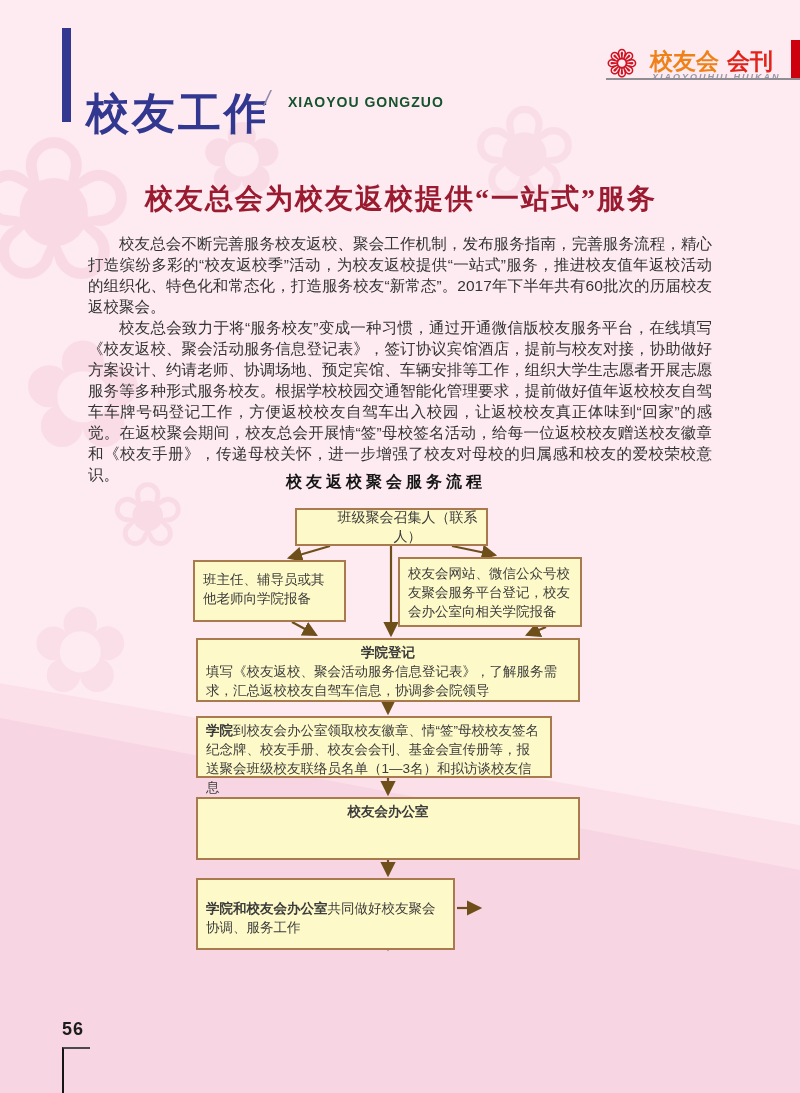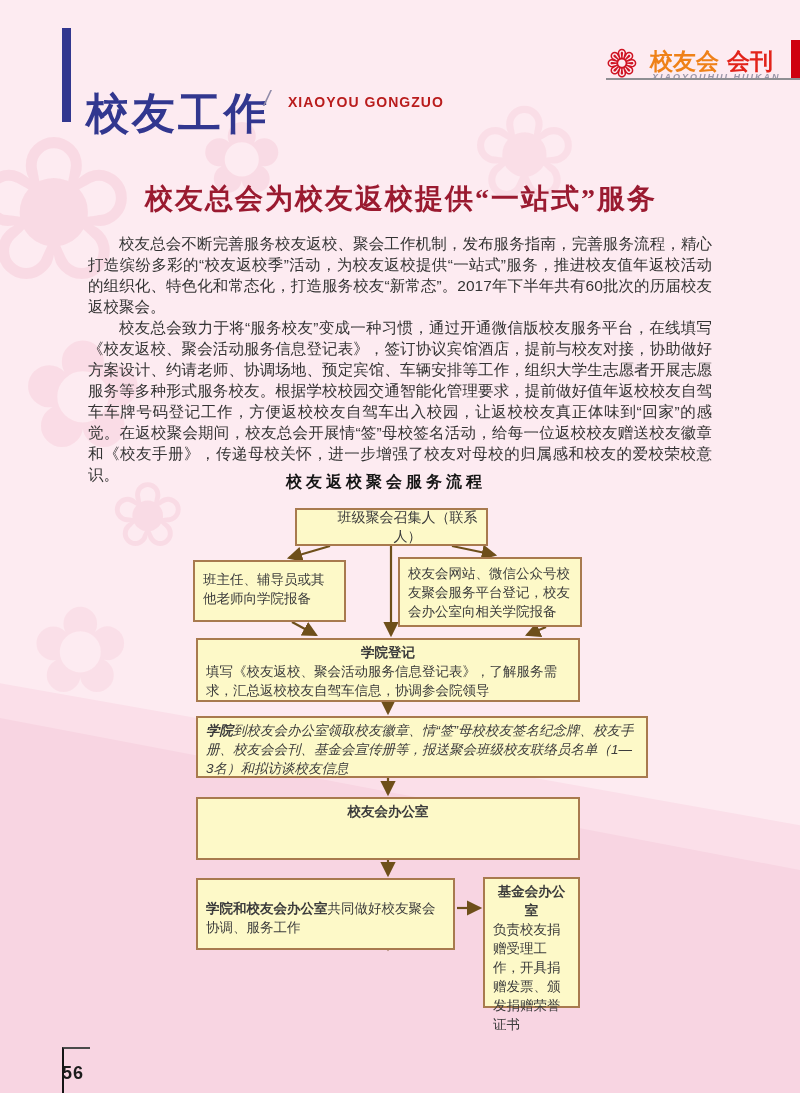--- a/index.html
+++ b/index.html
@@ -12,21 +12,21 @@
   
   .band1{left:0;top:0;width:800px;height:1093px;background:#fbdfe9;
     clip-path:polygon(0 62.5%,100% 75.5%,100% 100%,0 100%);}
   .band2{left:0;top:0;width:800px;height:1093px;background:#f8d5e2;
     clip-path:polygon(0 65.7%,100% 79.6%,100% 100%,0 100%);}
   .flower{color:#f3b9ca;pointer-events:none;line-height:1;}
   
   .side-bar{left:62px;top:28px;width:9px;height:94px;background:#32378f;}
   .section-title{left:86px;top:56px;font-size:43px;font-weight:bold;color:#32378f;letter-spacing:3px;margin-top:29px;}
   .section-slash{left:264px;top:86px;font-size:22px;color:#8f8aa8;font-style:italic;}
-  .section-sub{left:288px;top:94px;font-size:14px;font-weight:bold;color:#b91c1c;letter-spacing:1px;}
+  .section-sub{left:288px;top:94px;font-size:14px;font-weight:bold;color:#14532d;letter-spacing:1px;}
   .brand-logo{left:606px;top:42px;font-size:38px;color:#cf1322;}
   .brand-name{left:650px;top:46px;font-size:23px;font-weight:bold;white-space:nowrap;}
   .brand-name .p1{color:#ef8118;}
   .brand-name .p2{color:#e2231a;margin-left:8px;}
   .brand-sub{left:652px;top:72px;font-size:9px;font-weight:bold;font-style:italic;color:#9b97a9;letter-spacing:2px;}
   .head-line{left:606px;top:78px;width:194px;height:2px;background:#8f8f93;}
   .red-block{left:791px;top:40px;width:9px;height:38px;background:#cf000e;}
   
   .art-title{left:90px;top:180px;width:622px;text-align:center;
     font-family:"Liberation Serif","DejaVu Serif",serif;
@@ -42,28 +42,28 @@
   .fc-box{position:absolute;background:#fdf9c8;border:2px solid #a87a4e;
     color:#3c3c3c;font-size:13.5px;line-height:19px;padding:3px 8px;
     box-sizing:border-box;text-align:left;}
   .fc-box .bt{font-weight:bold;text-align:center;}
   .fc-box .lead{font-weight:bold;}
   .fc-center{display:flex;align-items:center;justify-content:center;text-align:center;padding-left:40px;}
   .b-convener{left:115px;top:40px;width:193px;height:38px;font-size:14px;}
   .b-teacher{left:13px;top:92px;width:153px;height:62px;padding-top:8px;}
   .b-platform{left:218px;top:89px;width:184px;height:70px;padding-top:5px;}
   .b-register{left:16px;top:170px;width:384px;height:64px;}
-  .b-pickup{left:16px;top:248px;width:452px;height:62px;font-style:italic;}
+  .b-pickup{left:16px;top:248px;width:356px;height:62px;}
   .b-office{left:16px;top:329px;width:384px;height:63px;}
   .b-joint{left:16px;top:410px;width:259px;height:72px;padding-top:19px;}
   .b-foundation{left:303px;top:409px;width:97px;height:131px;}
   .b-report{left:16px;top:484px;width:259px;height:58px;padding-top:8px;}
   .fc-svg{position:absolute;left:0;top:0;width:412px;height:552px;}
   
-  .page-num{left:62px;top:1019px;font-size:18px;font-weight:bold;color:#1c1c1c;letter-spacing:1px;margin-top:44px;}
+  .page-num{left:62px;top:1019px;font-size:18px;font-weight:bold;color:#1c1c1c;letter-spacing:1px;}
   .corner-line{left:62px;top:1047px;width:26px;height:46px;border-left:2px solid #151515;border-top:2px solid #4a4a4a;}
 </style>
 </head>
 <body>
 
 <div class="abs band1"></div>
 <div class="abs band2"></div>
 
 <span class="abs flower" style="left:-30px;top:110px;font-size:200px;opacity:.32;">❀</span>
 <span class="abs flower" style="left:200px;top:108px;font-size:100px;opacity:.30;">✿</span>
@@ -136,21 +136,17 @@
   </div>
 
   <div class="fc-box b-office">
     <div class="bt">校友会办公室</div>
   </div>
 
   <div class="fc-box b-joint">
     <span class="lead">学院和校友会办公室</span><span>共同做好校友聚会协调、服务工作</span>
   </div>
 
-  <div class="fc-box b-foundation">
-    <div class="bt">基金会办公室</div>
-    <div>负责校友捐赠受理工作，开具捐赠发票、颁发捐赠荣誉证书</div>
-  </div>
 
 </div>
 
 <div class="abs page-num">56</div>
 <div class="abs corner-line"></div>
 
 </body></html>

